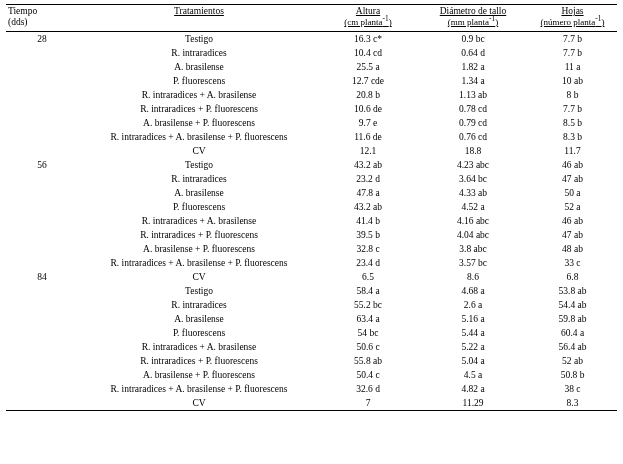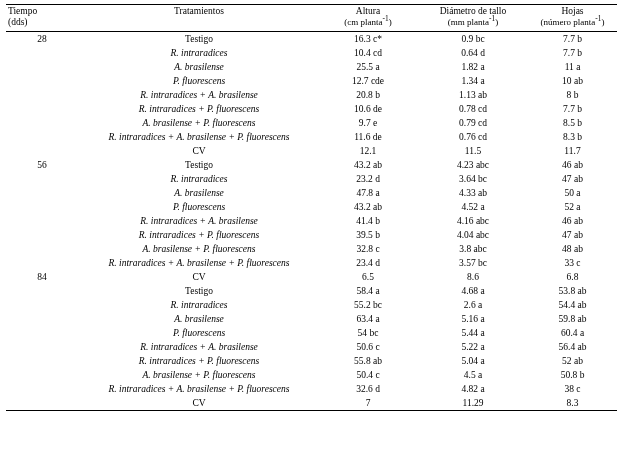--- a/index.html
+++ b/index.html
@@ -33,41 +33,40 @@
   table.data col.c-hojas  { width: 89px; }
 
   thead th {
     font-weight: normal;
     font-size: 9.5px;
     vertical-align: top;
     padding: 1px 2px 3px 2px;
     line-height: 1.18;
   }
   thead th.h-tiempo { text-align: left; padding-left: 2px; }
-  thead th.h-center { text-align: center; }
+  thead th.h-center { text-align: center; text-decoration: underline; }
 
   .rule-top {
     border-top: 1.1px solid #000;
   }
   .rule-mid td, .rule-mid th {
     border-bottom: 1.1px solid #000;
   }
   tbody td {
     padding: 0.5px 2px;
     line-height: 1.22;
     font-size: 9.5px;
     height: 13px;
   }
   td.tiempo {
     text-align: center;
     padding-left: 0;
   }
   td.trat {
     text-align: center;
-    font-style: italic;
   }
   td.trat.plain {
     font-style: normal;
   }
   td.num {
     text-align: center;
   }
   tbody tr.last-row td {
     border-bottom: 1.1px solid #000;
   }
@@ -163,21 +162,21 @@
           <td class="tiempo"></td>
           <td class="trat">R. intraradices + A. brasilense + P. fluorescens</td>
           <td class="num">11.6 de</td>
           <td class="num">0.76 cd</td>
           <td class="num">8.3 b</td>
         </tr>
         <tr>
           <td class="tiempo"></td>
           <td class="trat plain">CV</td>
           <td class="num">12.1</td>
-          <td class="num">11.5</td>
+          <td class="num">18.8</td>
           <td class="num">11.7</td>
         </tr>
         <tr>
           <td class="tiempo">56</td>
           <td class="trat plain">Testigo</td>
           <td class="num">43.2 ab</td>
           <td class="num">4.23 abc</td>
           <td class="num">46 ab</td>
         </tr>
         <tr>

